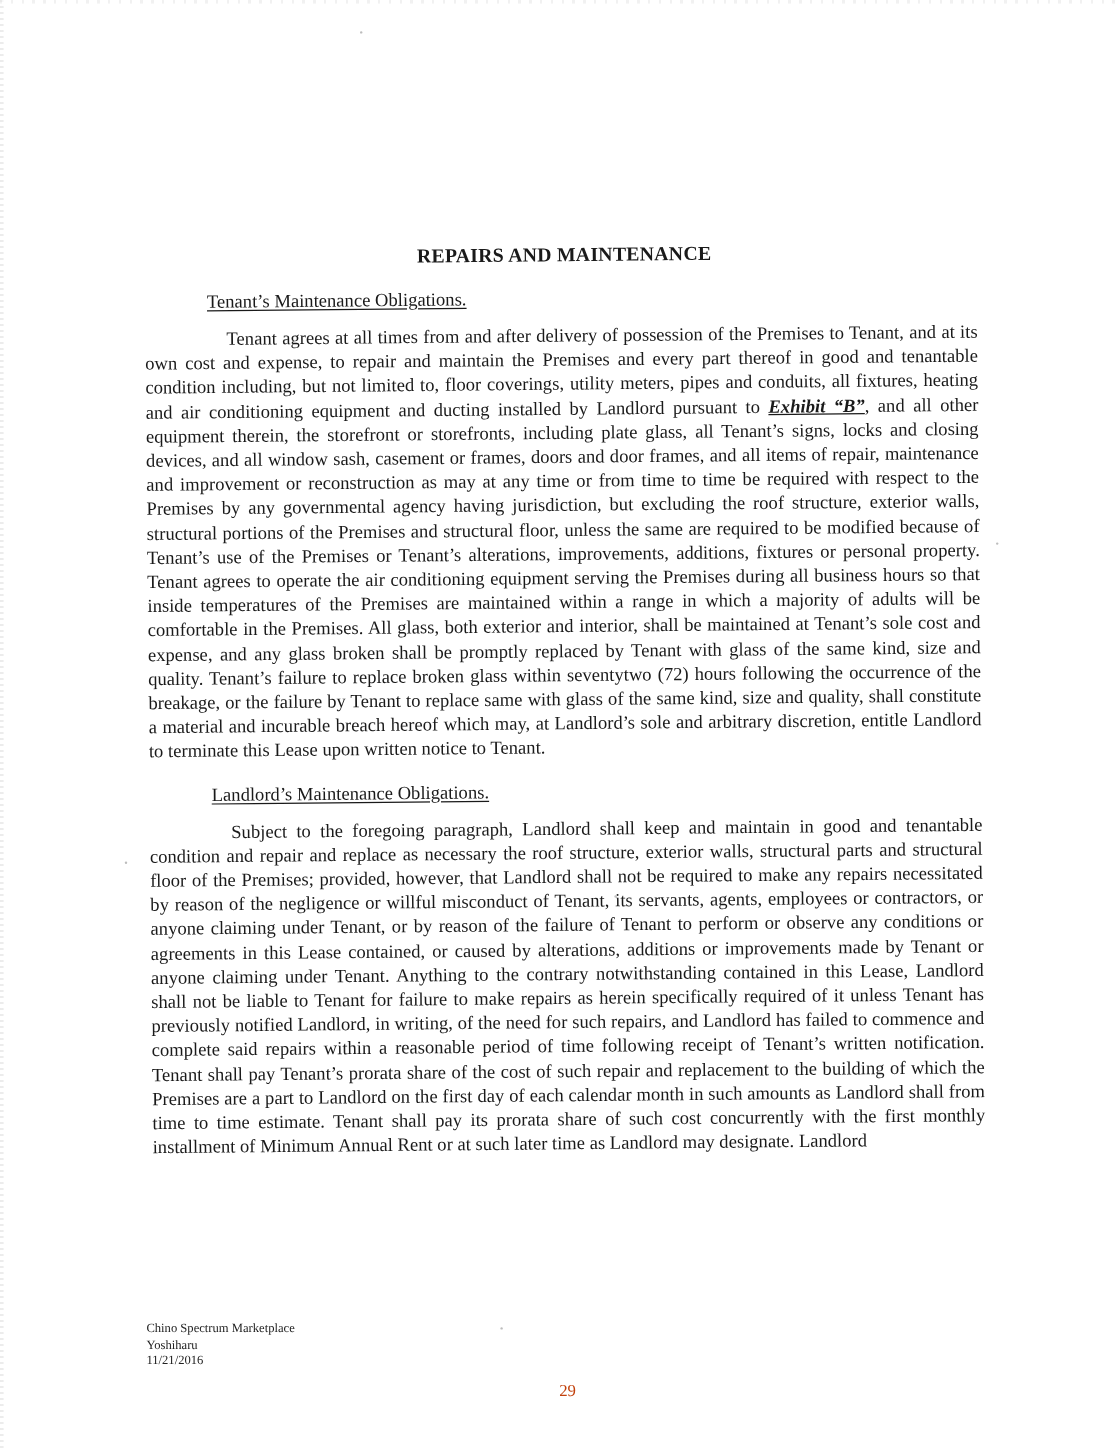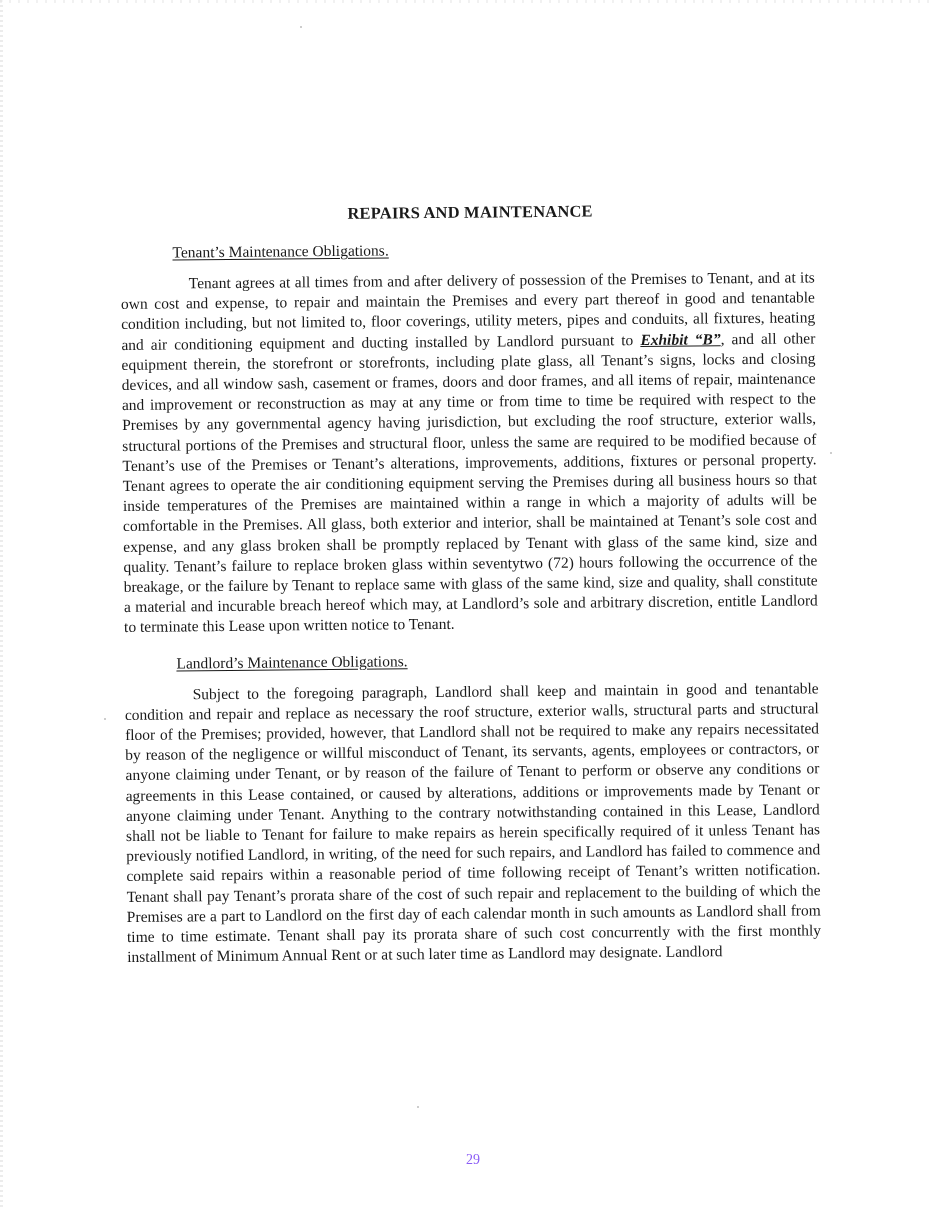--- a/index.html
+++ b/index.html
@@ -76,21 +76,21 @@
       top: 1101px;
       font-size: 10.5px;
       line-height: 13.5px;
       color: #222;
     }
     .page-number {
       position: absolute;
       left: 466px;
       top: 1152px;
       font-size: 14px;
-      color: #8b5cf6;
+      color: #c2410c;
     }
     .speck {
       position: absolute;
       width: 2px; height: 2px;
       background: #bdbdbd;
       border-radius: 50%;
     }
   </style>
 </head>
 <body>
@@ -111,15 +111,20 @@
 
     <div class="subheading">Tenant’s Maintenance Obligations.</div>
 
     <p class="para"><span>Tenant agrees at all times from and after delivery of possession of the Premises to Tenant, and at its own cost and expense, to repair and maintain the Premises and every part thereof in good and tenantable condition including, but not limited to, floor coverings, utility meters, pipes and conduits, all fixtures, heating and air conditioning equipment and ducting installed by Landlord pursuant to </span><span class="exhibit">Exhibit “B”</span><span>, and all other equipment therein, the storefront or storefronts, including plate glass, all Tenant’s signs, locks and closing devices, and all window sash, casement or frames, doors and door frames, and all items of repair, maintenance and improvement or reconstruction as may at any time or from time to time be required with respect to the Premises by any governmental agency having jurisdiction, but excluding the roof structure, exterior walls, structural portions of the Premises and structural floor, unless the same are required to be modified because of Tenant’s use of the Premises or Tenant’s alterations, improvements, additions, fixtures or personal property.  Tenant agrees to operate the air conditioning equipment serving the Premises during all business hours so that inside temperatures of the Premises are maintained within a range in which a majority of adults will be comfortable in the Premises.  All glass, both exterior and interior, shall be maintained at Tenant’s sole cost and expense, and any glass broken shall be promptly replaced by Tenant with glass of the same kind, size and quality.  Tenant’s failure to replace broken glass within seventytwo (72) hours following the occurrence of the breakage, or the failure by Tenant to replace same with glass of the same kind, size and quality, shall constitute a material and incurable breach hereof which may, at Landlord’s sole and arbitrary discretion, entitle Landlord to terminate this Lease upon written notice to Tenant.</span></p>
 
     <div class="subheading">Landlord’s Maintenance Obligations.</div>
 
     <p class="para">Subject to the foregoing paragraph, Landlord shall keep and maintain in good and tenantable condition and repair and replace as necessary the roof structure, exterior walls, structural parts and structural floor of the Premises; provided, however, that Landlord shall not be required to make any repairs necessitated by reason of the negligence or willful misconduct of Tenant, its servants, agents, employees or contractors, or anyone claiming under Tenant, or by reason of the failure of Tenant to perform or observe any conditions or agreements in this Lease contained, or caused by alterations, additions or improvements made by Tenant or anyone claiming under Tenant.  Anything to the contrary notwithstanding contained in this Lease, Landlord shall not be liable to Tenant for failure to make repairs as herein specifically required of it unless Tenant has previously notified Landlord, in writing, of the need for such repairs, and Landlord has failed to commence and complete said repairs within a reasonable period of time following receipt of Tenant’s written notification.  Tenant shall pay Tenant’s prorata share of the cost of such repair and replacement to the building of which the Premises are a part to Landlord on the first day of each calendar month in such amounts as Landlord shall from time to time estimate.  Tenant shall pay its prorata share of such cost concurrently with the first monthly installment of Minimum Annual Rent or at such later time as Landlord may designate.  Landlord</p>
   </div>
 
+  <div class="footer">
+    <div>Chino Spectrum Marketplace</div>
+    <div>Yoshiharu</div>
+    <div>11/21/2016</div>
+  </div>
 
   <div class="page-number">29</div>
 </div>
 
 </body></html>

